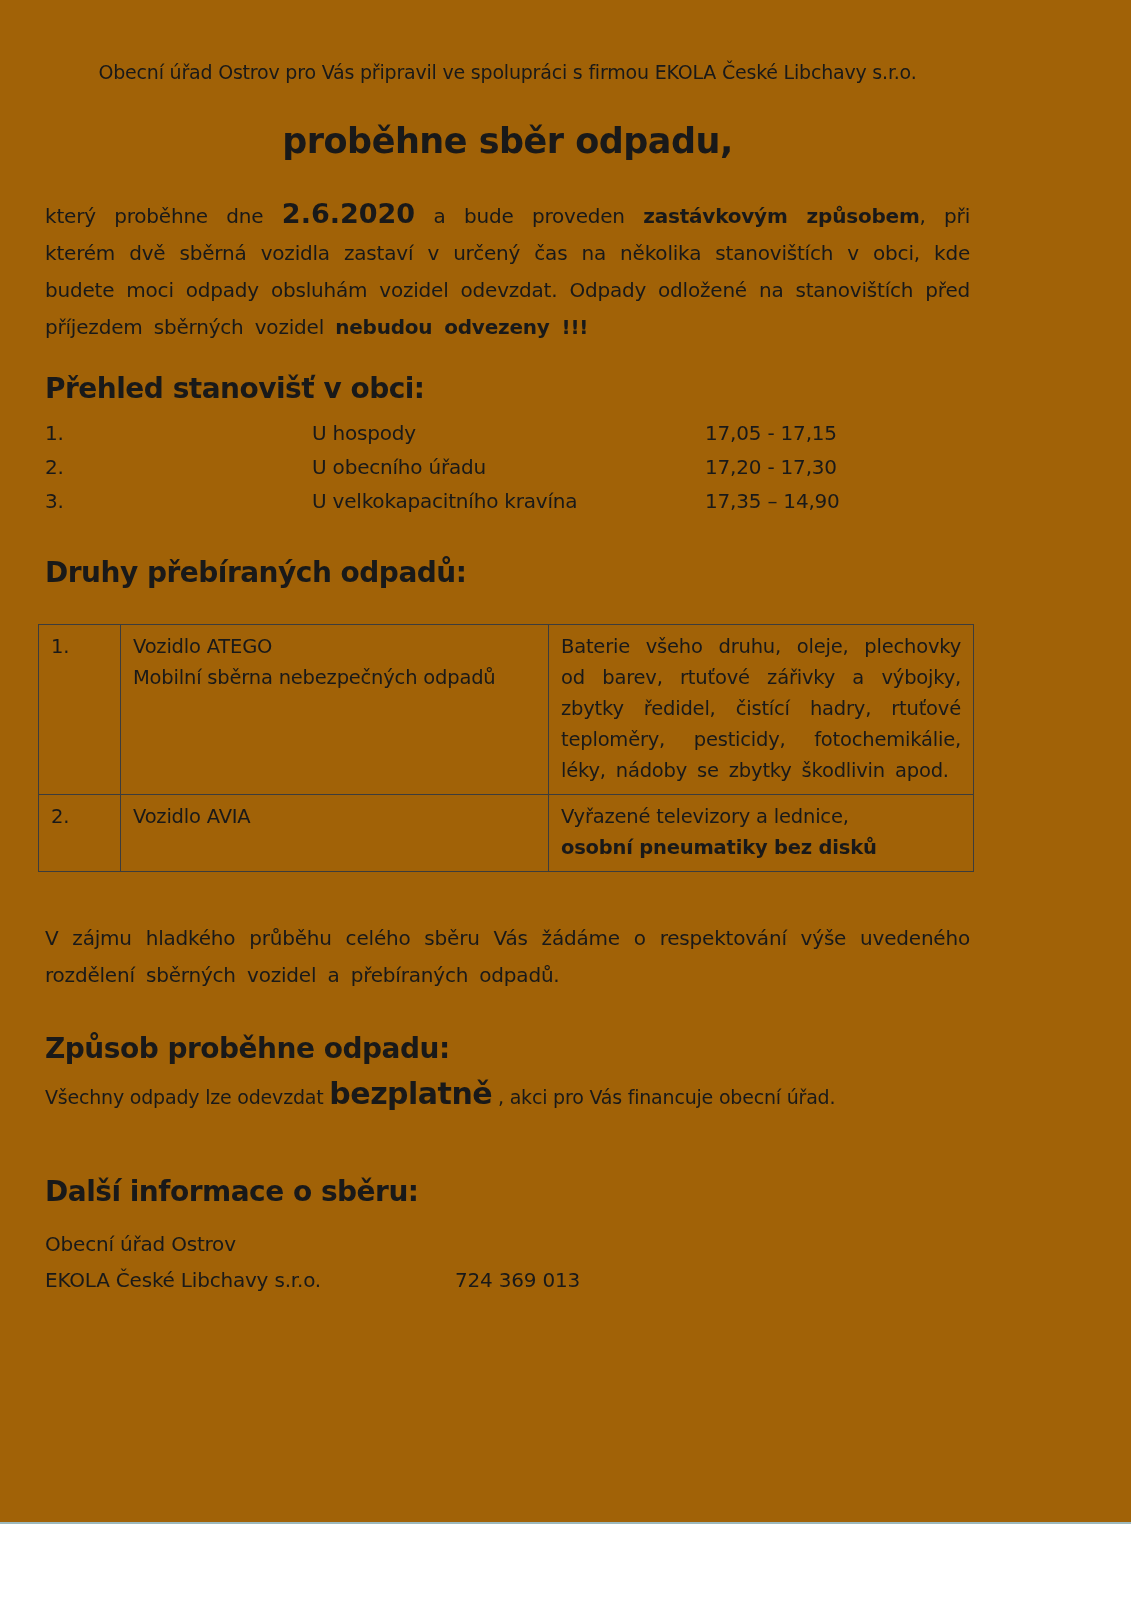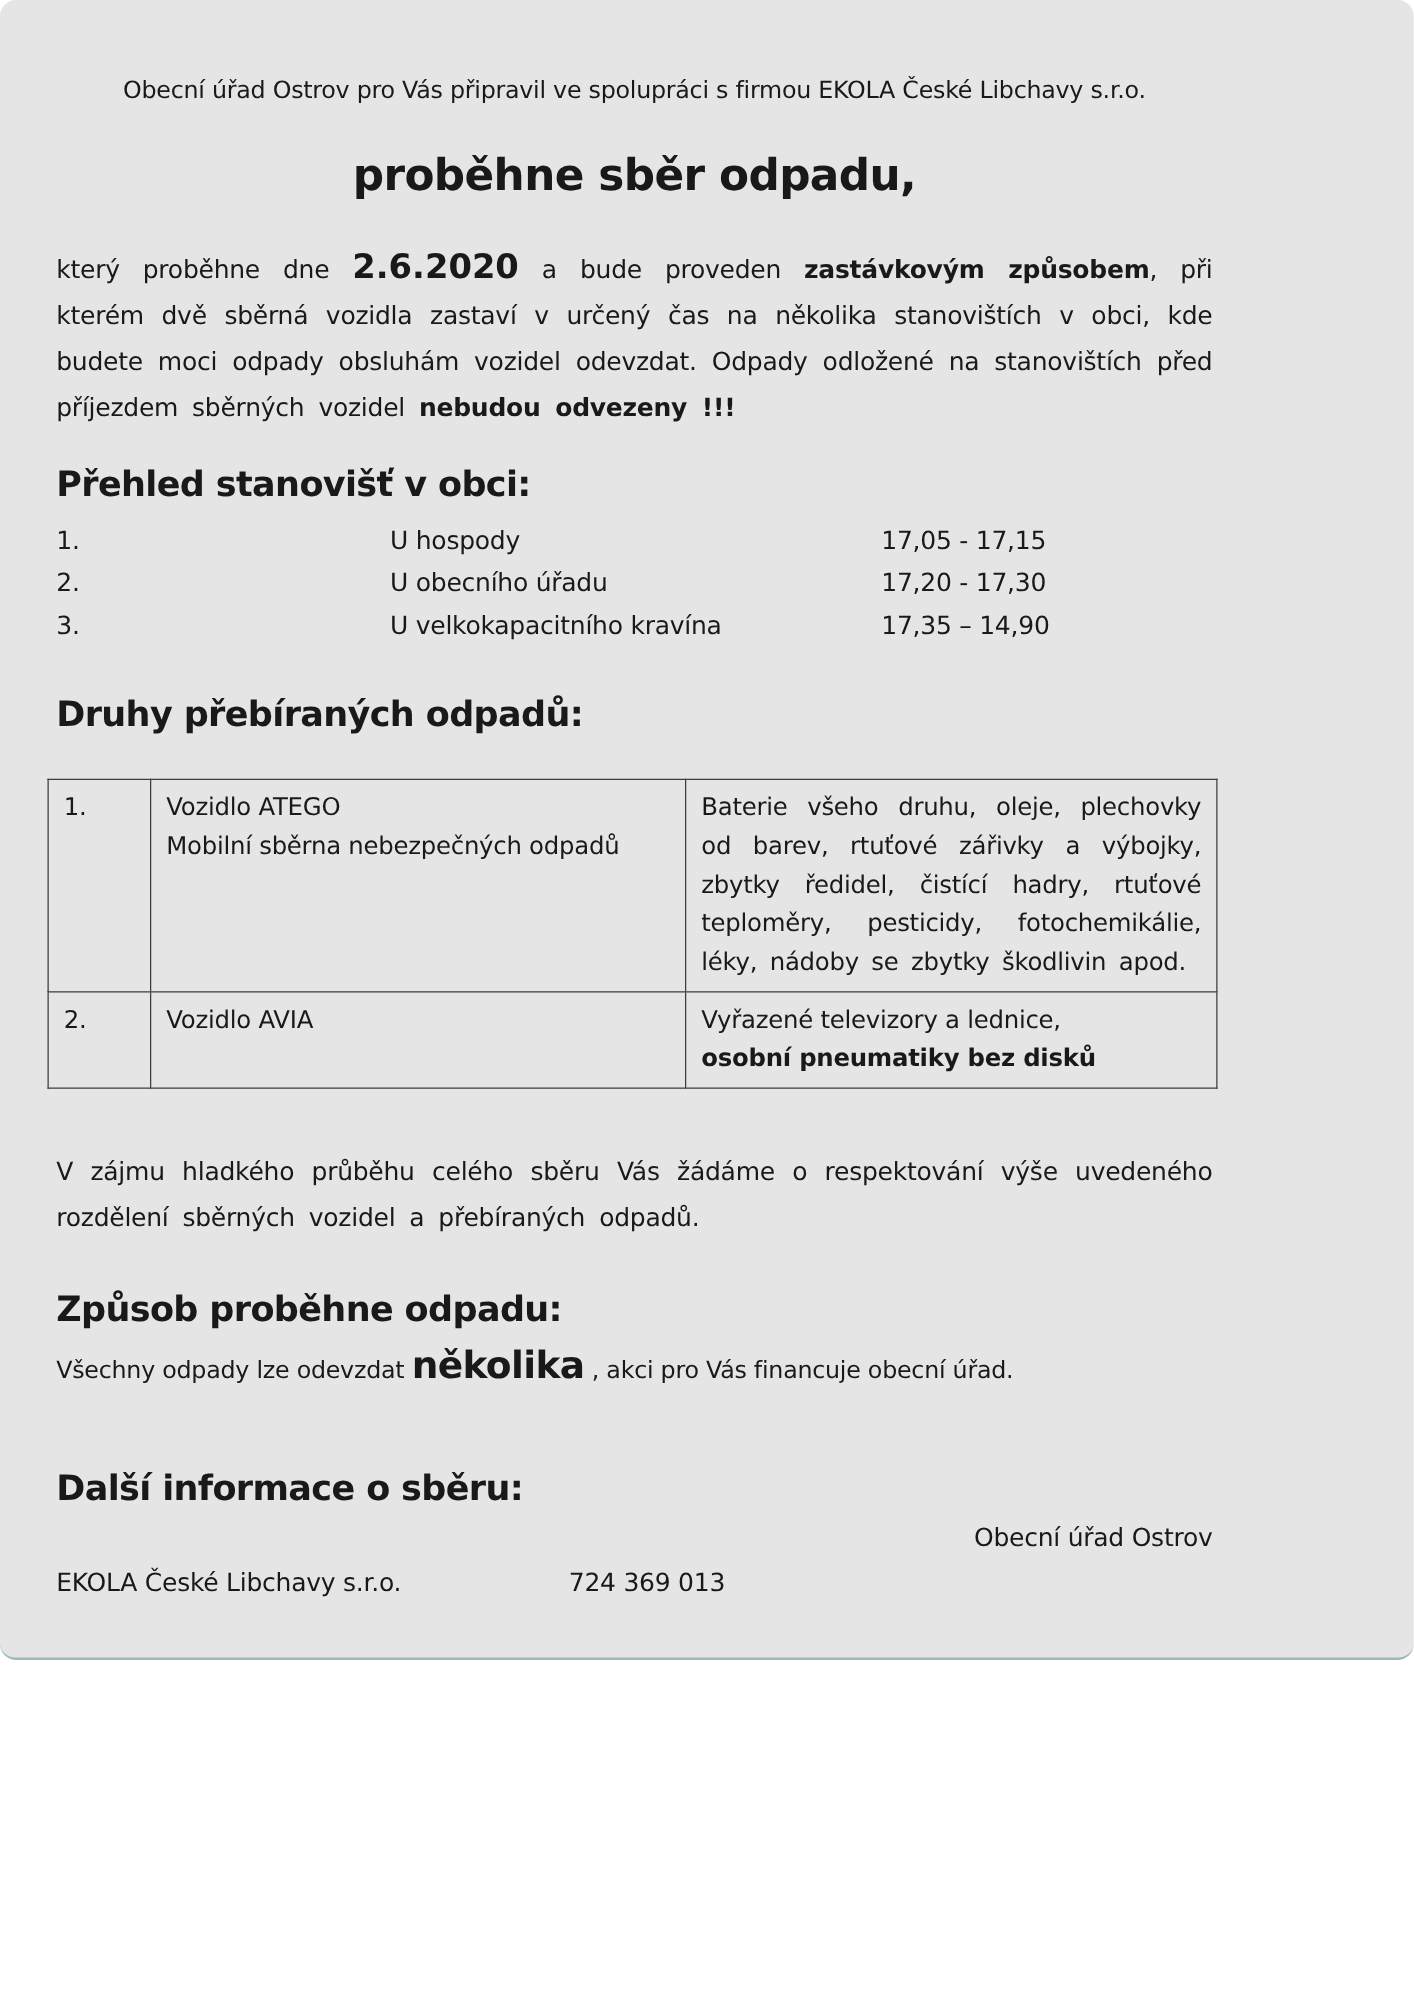--- a/index.html
+++ b/index.html
@@ -9,26 +9,25 @@
   }
   body {
     width: 1131px;
     height: 1600px;
     overflow: hidden;
     font-family: "DejaVu Sans", "Liberation Sans", sans-serif;
   }
   .paper {
     position: relative;
     width: 1131px;
-    height: 1328px;
-    background: #e5e5e5;
+    height: 1524px;
+    background: #a16207;
     color: #191919;
     border-bottom: 2px solid #9db9bd;
     box-sizing: border-box;
-    border-radius: 13px;
   }
   .content {
     box-sizing: border-box;
     padding: 60px 161px 0 45px; 
   }
 
   
   .prepared-line {
     margin: 0;
     text-align: center;
@@ -114,21 +113,21 @@
   }
   .free-big { font-size: 30px; font-weight: bold; letter-spacing: -0.5px; }
 
   
   .info-line {
     margin: 0;
     font-size: 20px;
     line-height: 36px;
     letter-spacing: -0.2px;
   }
-  .info-office { margin-top: 4px; text-align: right; }
+  .info-office { margin-top: 17px; }
   .contact-row { display: flex; }
   .contact-company { width: 410px; }
   .contact-phone { flex: 1; }
 </style>
 </head>
 <body>
 
 <div class="paper">
   <div class="content">
 
@@ -182,21 +181,21 @@
             <div class="b">osobní pneumatiky bez disků</div>
           </td>
         </tr>
       </tbody>
     </table>
 
     <p class="para closing">V zájmu hladkého průběhu celého sběru Vás žádáme o respektování výše uvedeného rozdělení sběrných vozidel a přebíraných odpadů.</p>
 
     <h2 class="section-h h-method">Způsob proběhne odpadu:</h2>
 
-    <p class="method-line"><span>Všechny odpady lze odevzdat </span><span class="free-big">několika</span><span> , akci pro Vás financuje obecní úřad.</span></p>
+    <p class="method-line"><span>Všechny odpady lze odevzdat </span><span class="free-big">bezplatně</span><span> , akci pro Vás financuje obecní úřad.</span></p>
 
     <h2 class="section-h h-info">Další informace o sběru:</h2>
 
     <p class="info-line info-office">Obecní úřad Ostrov</p>
 
     <div class="info-line contact-row">
       <span class="contact-company">EKOLA České Libchavy s.r.o.</span>
       <span class="contact-phone">724 369 013</span>
     </div>
 

